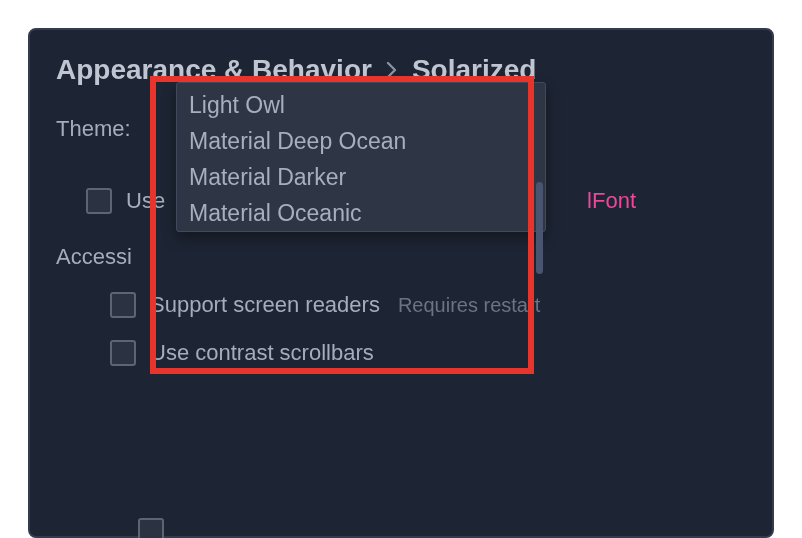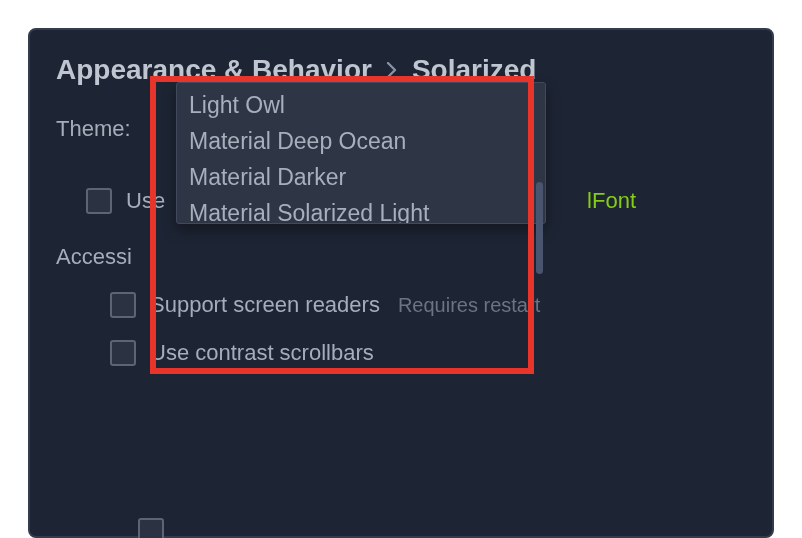--- a/index.html
+++ b/index.html
@@ -64,21 +64,21 @@
       margin-bottom: 22px;
     }
     .indent-row {
       display: flex;
       align-items: center;
       font-size: 22px;
       color: #a6adba;
       margin-bottom: 22px;
     }
     .indent-row .checkbox { margin-left: 54px; }
-    .font-suffix { margin-left: auto; padding-right: 110px; color: #84cc16; }
+    .font-suffix { margin-left: auto; padding-right: 110px; color: #ec4899; }
 
     
     .dropdown-wrap {
       position: absolute;
       left: 156px;
       top: 82px;
       width: 370px;
       z-index: 5;
       margin-left: 20px;
     }
@@ -179,20 +179,18 @@
     <span class="checkbox"></span>
   </div>
 
 </div>
 
 <div class="dropdown-wrap">
   <div class="dropdown" id="dropdown">
       <div class="dropdown-item">Light Owl</div>
       <div class="dropdown-item">Material Deep Ocean</div>
       <div class="dropdown-item">Material Darker</div>
-      <div class="clip-last">
-        <div class="dropdown-item">Material Solarized Light</div>
-      </div>
+      <div class="dropdown-item">Material Oceanic</div>
     </div>
   <div class="dropdown-scroll"></div>
 </div>
 
 <div class="highlight-box"></div>
 
 </body></html>

